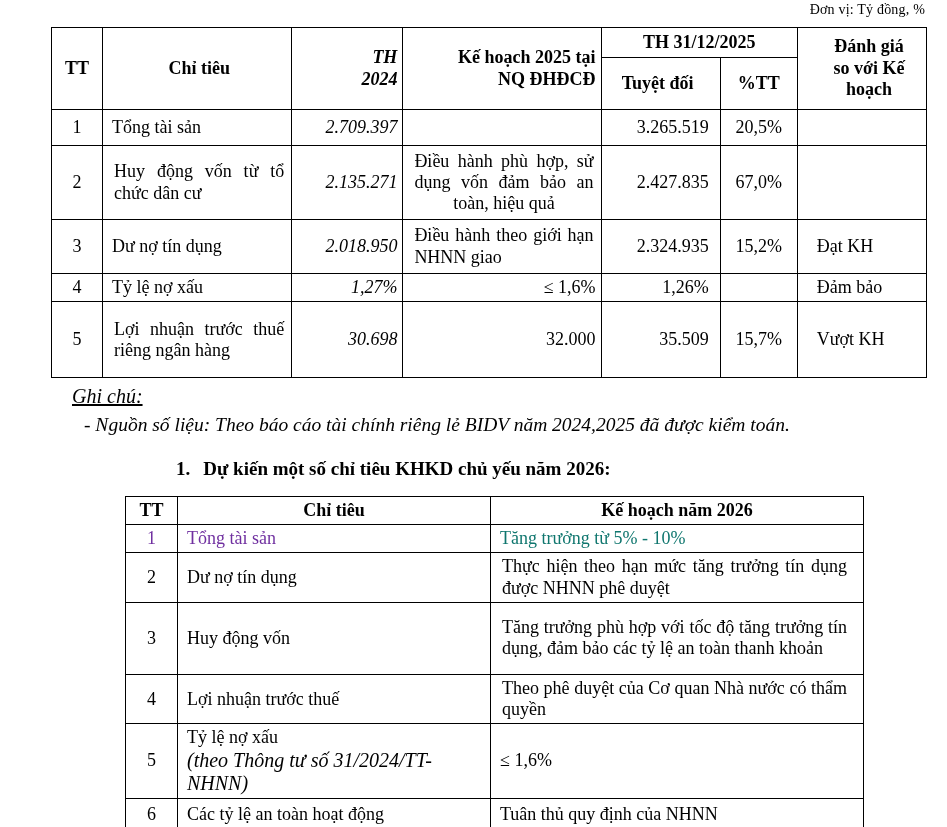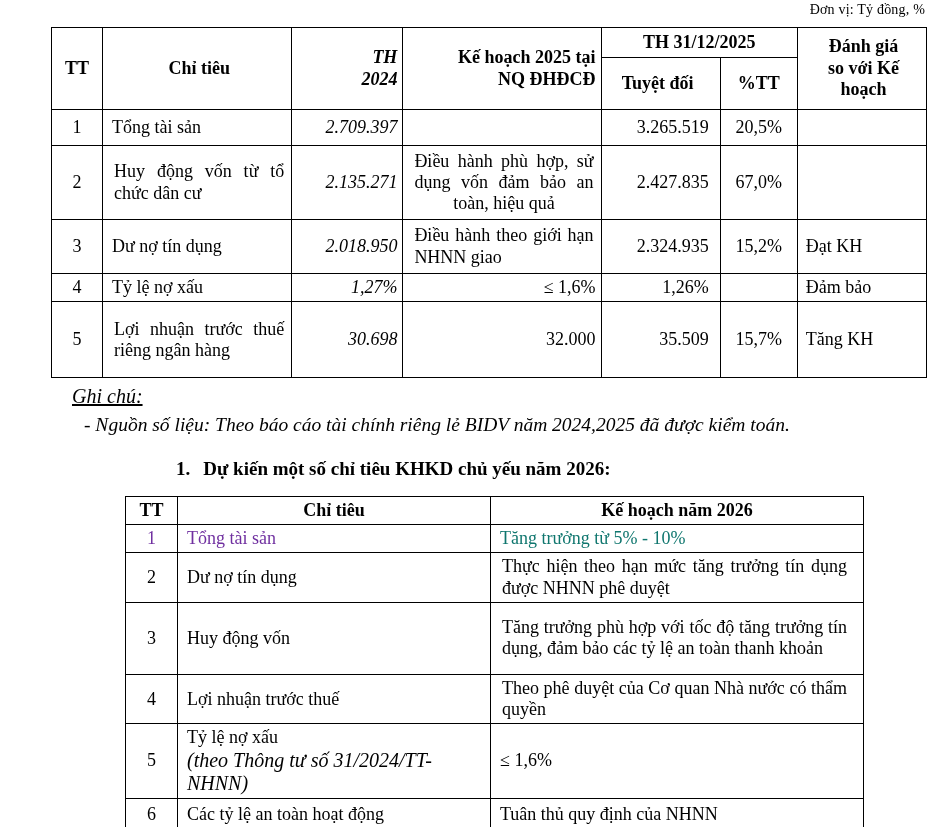--- a/index.html
+++ b/index.html
@@ -51,21 +51,21 @@
     top: 27px;
     width: 876px;
   }
   table.t1 { width: 876px; }
   .t1 .c-tt    { width: 51px;  text-align: center; }
   .t1 .c-name  { width: 189px; text-align: left; padding-left: 9px; }
   .t1 .c-th24  { width: 111px; text-align: right; font-style: italic; }
   .t1 .c-plan  { width: 198px; text-align: right; }
   .t1 .c-abs   { width: 119px; text-align: right; padding-right: 11px; }
   .t1 .c-pct   { width: 77px;  text-align: center; }
-  .t1 .c-eval  { width: 129px; text-align: left; padding-left: 8px; }
+  .t1 .c-eval  { width: 129px; text-align: left; padding-left: 19px; }
   .t1 .justify-last-left {
     text-align: justify;
     text-align-last: left;
     padding-left: 11px;
     padding-right: 7px;
   }
   .t1 .h-two-line { line-height: 1.2; }
   .r-tall-1 { height: 36px; }
   .r-tall-2 { height: 74px; }
   .r-tall-3 { height: 54px; }
@@ -215,21 +215,21 @@
         <td class="c-pct"></td>
         <td class="c-eval">Đảm bảo</td>
       </tr>
       <tr class="r-tall-5">
         <td class="c-tt">5</td>
         <td class="c-name justify-last-left">Lợi nhuận trước thuế riêng ngân hàng</td>
         <td class="c-th24">30.698</td>
         <td class="c-plan">32.000</td>
         <td class="c-abs">35.509</td>
         <td class="c-pct">15,7%</td>
-        <td class="c-eval">Tăng KH</td>
+        <td class="c-eval">Vượt KH</td>
       </tr>
     </tbody>
   </table>
 </div>
 
 <div class="notes">
   <div class="note-title">Ghi chú:</div>
   <div class="note-line">- Nguồn số liệu: Theo báo cáo tài chính riêng lẻ BIDV năm 2024,2025 đã được kiểm toán.</div>
 </div>
 

